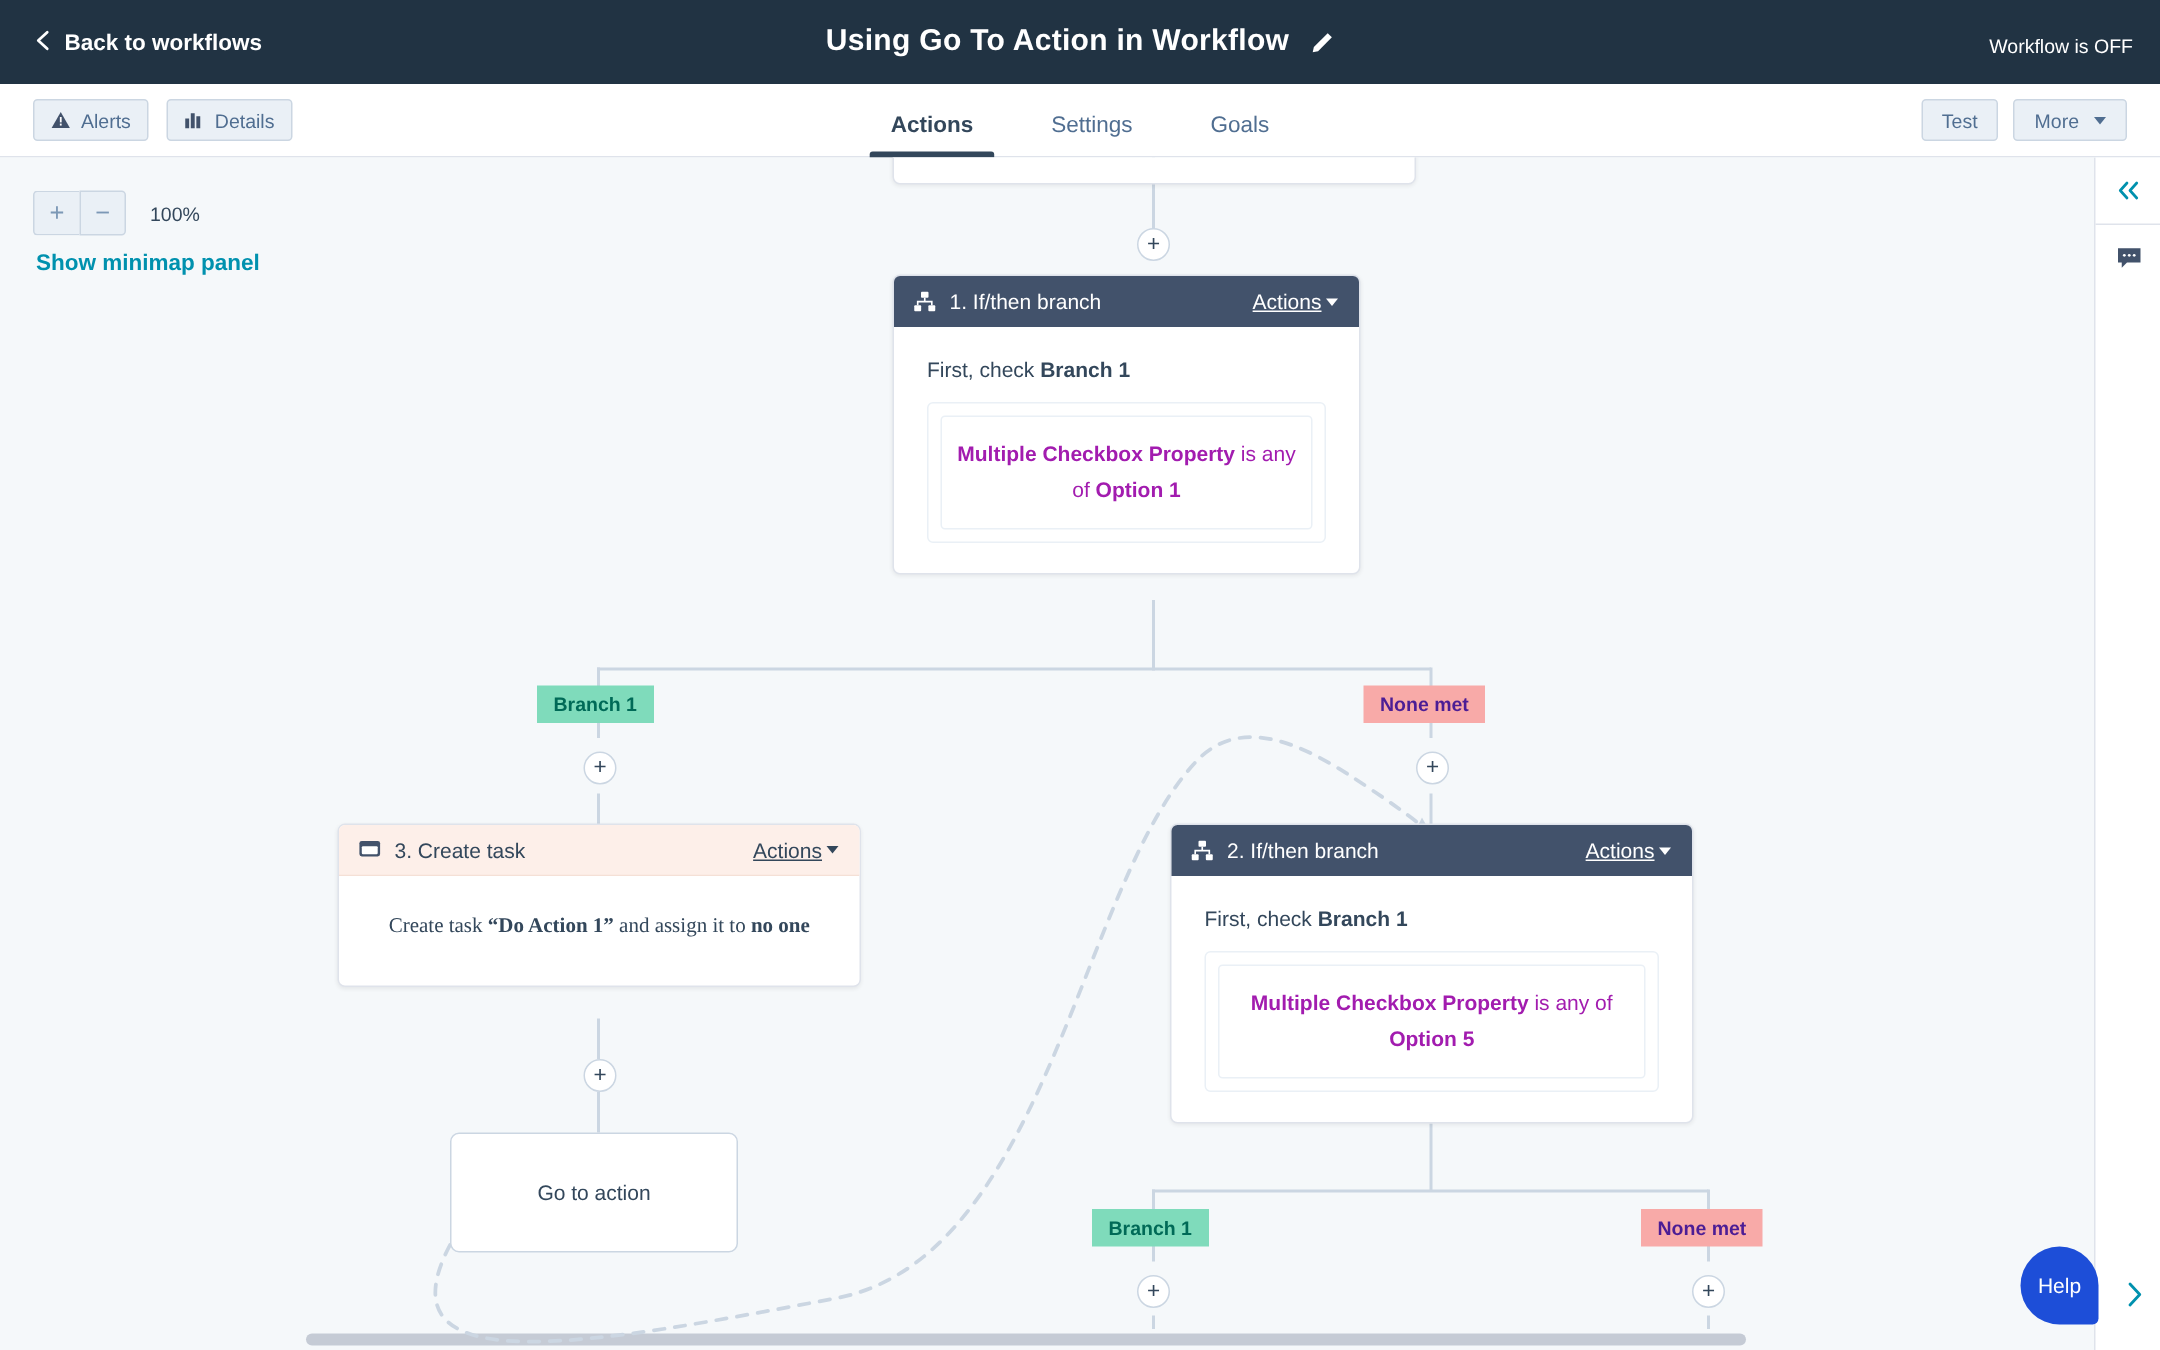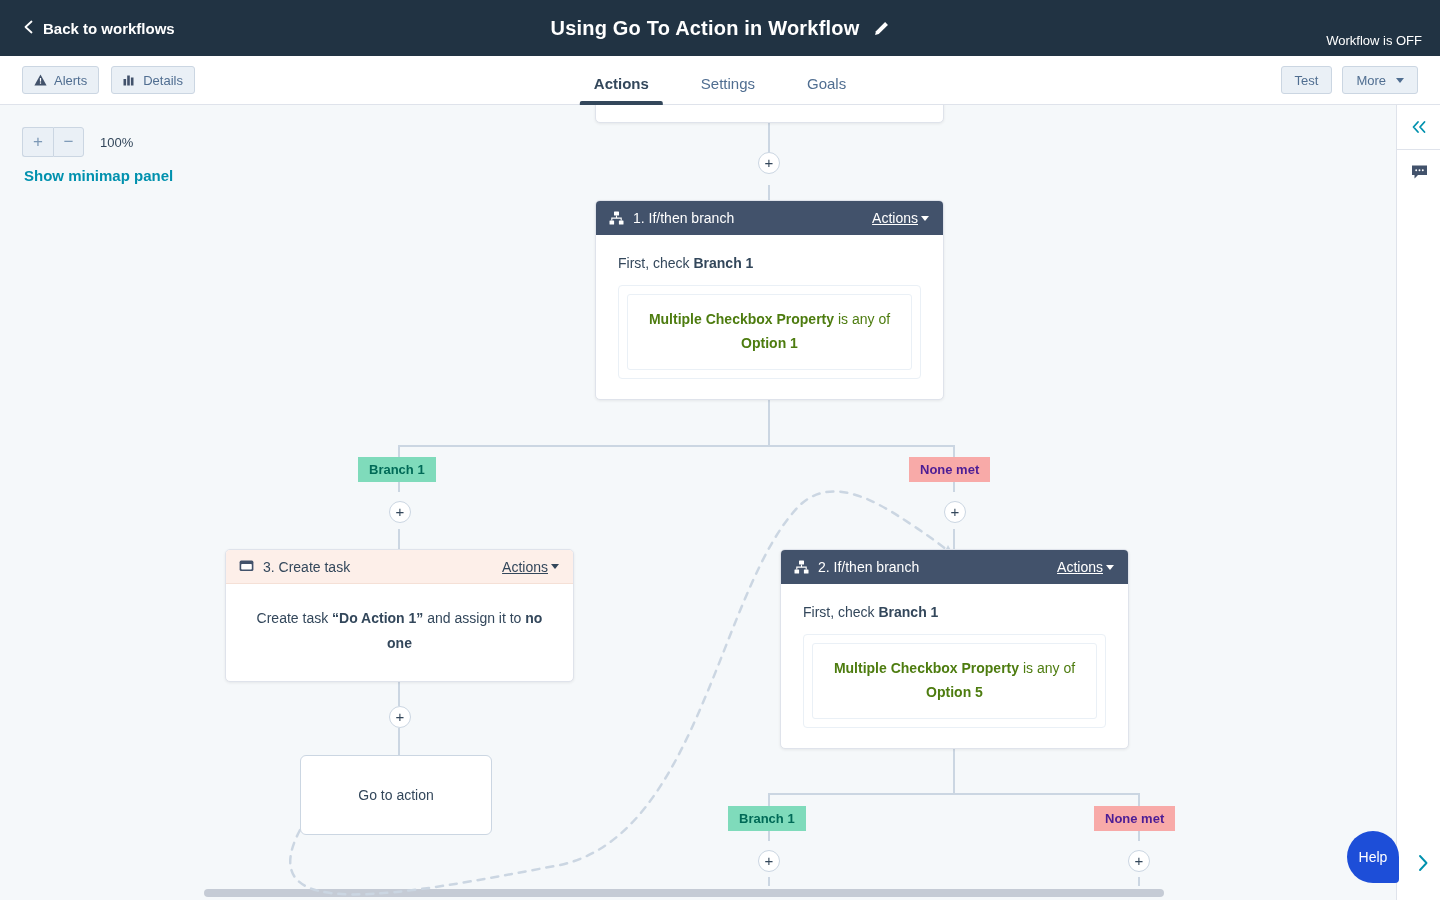--- a/index.html
+++ b/index.html
@@ -28,21 +28,21 @@
   .chev-left { display: block; width: 12px; height: 12px; }
   .wf-title-wrap {
     position: absolute; left: 50%; top: 50%;
     transform: translate(-50%, -50%);
     display: flex; align-items: center; gap: 14px;
     white-space: nowrap;
   }
   .wf-title { color: #ffffff; font-size: 20px; font-weight: bold; letter-spacing: .2px; }
   .pencil-icon { display: block; width: 16px; height: 16px; cursor: pointer; }
   .topbar-right {
-    position: absolute; right: 0; top: 12px; height: 56px;
+    position: absolute; right: 0; top: 2px; height: 56px;
     display: flex; align-items: center; gap: 28px;
   }
   .wf-status { color: #ffffff; font-size: 13px; margin-right: 18px; }
   .publish-btn {
     background: #ff7a59; color: #ffffff;
     font-size: 15px; font-weight: bold;
     border: none; border-radius: 3px;
     height: 40px; padding: 0 20px;
     margin-right: 21px; cursor: pointer;
     font-family: "Liberation Sans", sans-serif;
@@ -147,25 +147,25 @@
   }
   .actions-link span { text-decoration: underline; }
   .card-bd { padding: 20px 22px 20px 22px; }
   .check-line { font-size: 14px; color: #33475b; margin-bottom: 14px; }
   .cond-outer {
     border: 1px solid #eaf0f6; border-radius: 4px; padding: 8px;
   }
   .cond-inner {
     border: 1px solid #eaf0f6; border-radius: 3px;
     padding: 13px 6px; text-align: center;
-    font-size: 14px; line-height: 1.7; color: #4d7c0f;
+    font-size: 14px; line-height: 1.7; color: #a21caf;
   }
   .task-body {
     padding: 22px 26px 26px 26px; text-align: center;
-    font-size: 14px; line-height: 1.75; color: #33475b;
+    font-size: 14px; line-height: 1.75; color: #33475b; font-family: Liberation Serif, serif;
   }
   .plain-box {
     position: absolute; background: #ffffff;
     border: 1px solid #cbd6e2; border-radius: 6px;
     display: flex; align-items: center; justify-content: center;
     font-size: 14px; color: #33475b; z-index: 5;
   }
 
   
   .chip {
@@ -316,21 +316,21 @@
 
   <div class="plusnode" style="left:758px; top:47px;">+</div>
   <div class="plusnode" style="left:389px; top:396px;">+</div>
   <div class="plusnode" style="left:944px; top:396px;">+</div>
   <div class="plusnode" style="left:389px; top:601px;">+</div>
   <div class="plusnode" style="left:758px; top:745px;">+</div>
   <div class="plusnode" style="left:1128px; top:745px;">+</div>
 
   <div class="card" style="left:595px; top:-40px; width:349px; height:58px;"></div>
 
-  <div class="card" style="left:595px; top:95px; width:349px;">
+  <div class="card" style="left:595px; top:78px; width:312px;">
     <div class="card-hd dark">
       <span>
         <svg width="15" height="14" viewBox="0 0 15 14">
             <rect x="5" y="0.5" width="5" height="4" rx="0.6" fill="#ffffff"></rect>
             <rect x="0.5" y="9.5" width="4.6" height="4" rx="0.6" fill="#ffffff"></rect>
             <rect x="9.9" y="9.5" width="4.6" height="4" rx="0.6" fill="#ffffff"></rect>
             <path d="M7.5 4.5 v2.6 M2.8 9.5 v-2.4 h9.4 v2.4" fill="none" stroke="#ffffff" stroke-width="1.1"></path>
           </svg>
       </span>
       <span class="card-hd-title">1. If/then branch</span>

